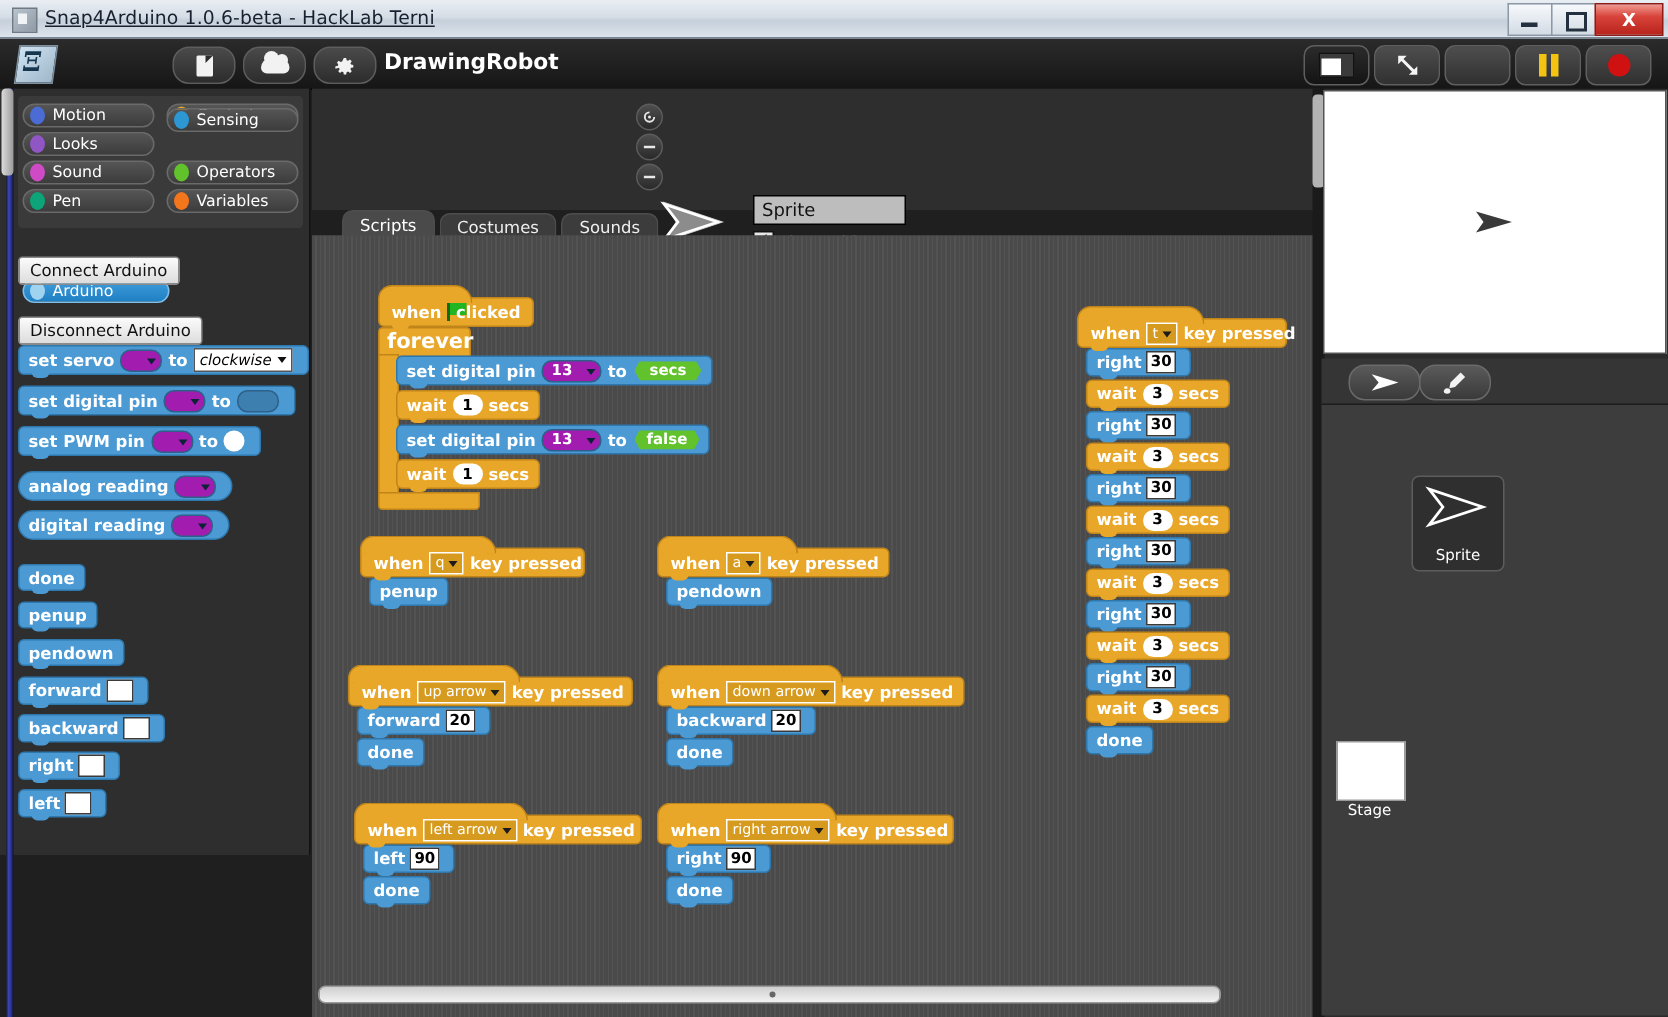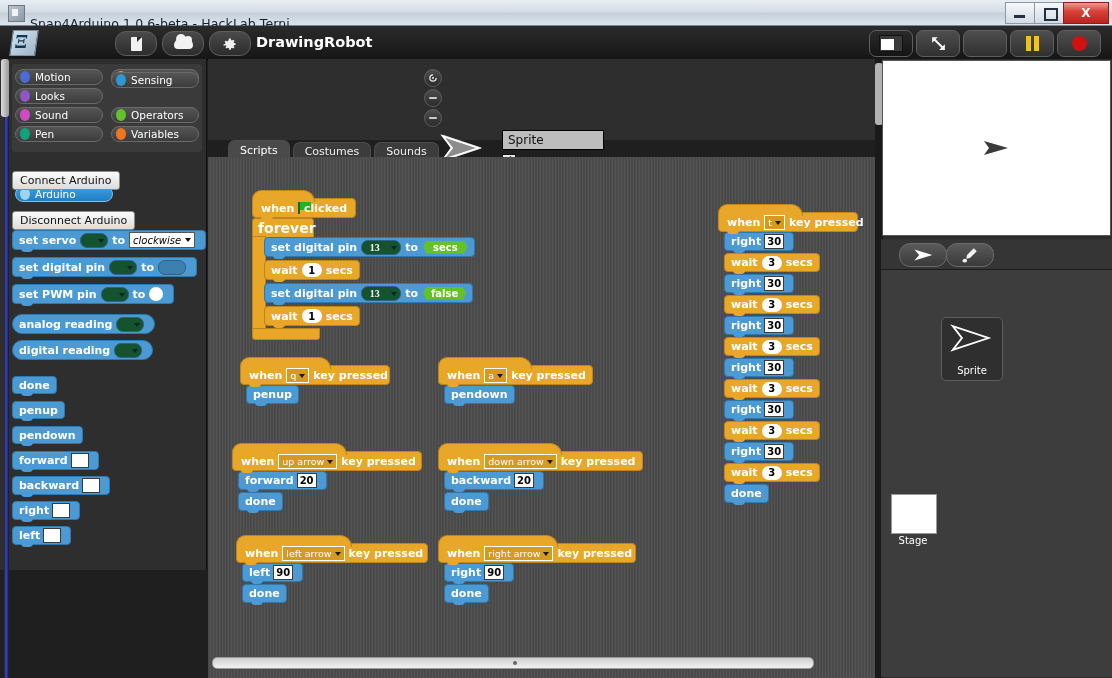--- a/index.html
+++ b/index.html
@@ -6,21 +6,21 @@
   body{width:1112px;height:678px;overflow:hidden;font-family:"DejaVu Sans",sans-serif;}
   .app{position:relative;width:1112px;height:678px;background:#1f1f1f;}
 
   
   .titlebar{position:absolute;left:0;top:0;width:1112px;height:26px;
     background:linear-gradient(to bottom,#e9eef3 0%,#d5dde6 45%,#c6d0db 55%,#dde4ec 100%);
     border-bottom:1px solid #7b8794;box-sizing:border-box;}
   .titlebar .tb-icon{position:absolute;left:8px;top:5px;width:15px;height:15px;
     background:linear-gradient(135deg,#b9c4cd,#8d99a5);border:1px solid #6f7a85;}
   .titlebar .tb-icon:after{content:"";position:absolute;left:3px;top:3px;width:6px;height:7px;background:#f1f4f7;}
-  .titlebar .tb-title{position:absolute;left:30px;top:16px;font-size:12.5px;color:#182030;
+  .titlebar .tb-title{position:absolute;left:30px;top:4px;font-size:12.5px;color:#182030;
     font-family:"DejaVu Sans",sans-serif;letter-spacing:.1px;text-decoration:underline;}
   .winbtns{position:absolute;right:3px;top:2px;height:21px;display:flex;gap:0;}
   .winbtn{width:28px;height:20px;border:1px solid #8c98a5;border-right:none;
     background:linear-gradient(to bottom,#f6f9fc,#d3dbe4);position:relative;}
   .winbtn:last-child{border-right:1px solid #8c98a5;}
   .winbtn.close{width:44px;background:linear-gradient(to bottom,#f09a92,#d8443a 40%,#b8231c);border-color:#8e1a15;}
   .winbtn .gl{position:absolute;left:50%;top:50%;transform:translate(-50%,-50%);
     font-size:11px;color:#203040;font-family:"DejaVu Sans",sans-serif;}
   .winbtn.close .gl{color:#fff;font-weight:bold;font-size:12px;}
   .winbtn .minbar{position:absolute;left:8px;bottom:5px;width:11px;height:3px;background:#22303f;}
@@ -88,22 +88,22 @@
   .blk{position:absolute;border-radius:4px;display:flex;align-items:center;
     font-family:"DejaVu Sans",sans-serif;font-weight:bold;color:#fff;
     font-size:11px;padding:0 6px;box-sizing:border-box;white-space:nowrap;}
   .blk:before{content:"";position:absolute;left:8px;bottom:-3px;width:12px;height:4px;
     border-radius:0 0 4px 4px;background:inherit;}
   .blk.ard{background:#4b9ad4;border:1px solid #2f78ad;color:#fff;}
   .blk.ctl{background:#e8a728;border:1px solid #c0851a;}
   .blk.rep{background:#4b9ad4;border:1px solid #2f78ad;border-radius:14px;}
   .blk.rep:before{display:none;}
   .slot-dd{display:inline-flex;align-items:center;justify-content:center;
-    min-width:26px;height:13px;background:#14532d;border-radius:7px;margin:0 4px;position:relative;
-    border:1px solid #2d6189;font-family:Liberation Serif, serif;}
+    min-width:26px;height:13px;background:#a21caf;border-radius:7px;margin:0 4px;position:relative;
+    border:1px solid #2d6189;}
   .slot-dd:after{content:"";position:absolute;right:3px;top:5px;border-left:3.5px solid transparent;
     border-right:3.5px solid transparent;border-top:4px solid #0c2335;}
   .slot-oval{display:inline-block;width:26px;height:13px;background:#3d7fae;border-radius:7px;margin:0 4px;
     border:1px solid #2d6189;}
   .slot-circ{display:inline-block;width:14px;height:14px;background:#fff;border-radius:50%;margin:0 4px;}
   .slot-white{display:inline-block;min-width:12px;height:13px;background:#fff;border:1px solid #3a3a3a;
     margin:0 3px;color:#000;font-size:10px;text-align:center;line-height:13px;padding:0 2px;}
   .slot-text{display:inline-flex;align-items:center;height:14px;background:#fff;color:#000;
     font-size:10px;font-style:italic;font-weight:normal;padding:0 13px 0 3px;margin:0 4px;position:relative;
     border:1px solid #555;font-family:"DejaVu Sans",sans-serif;}

